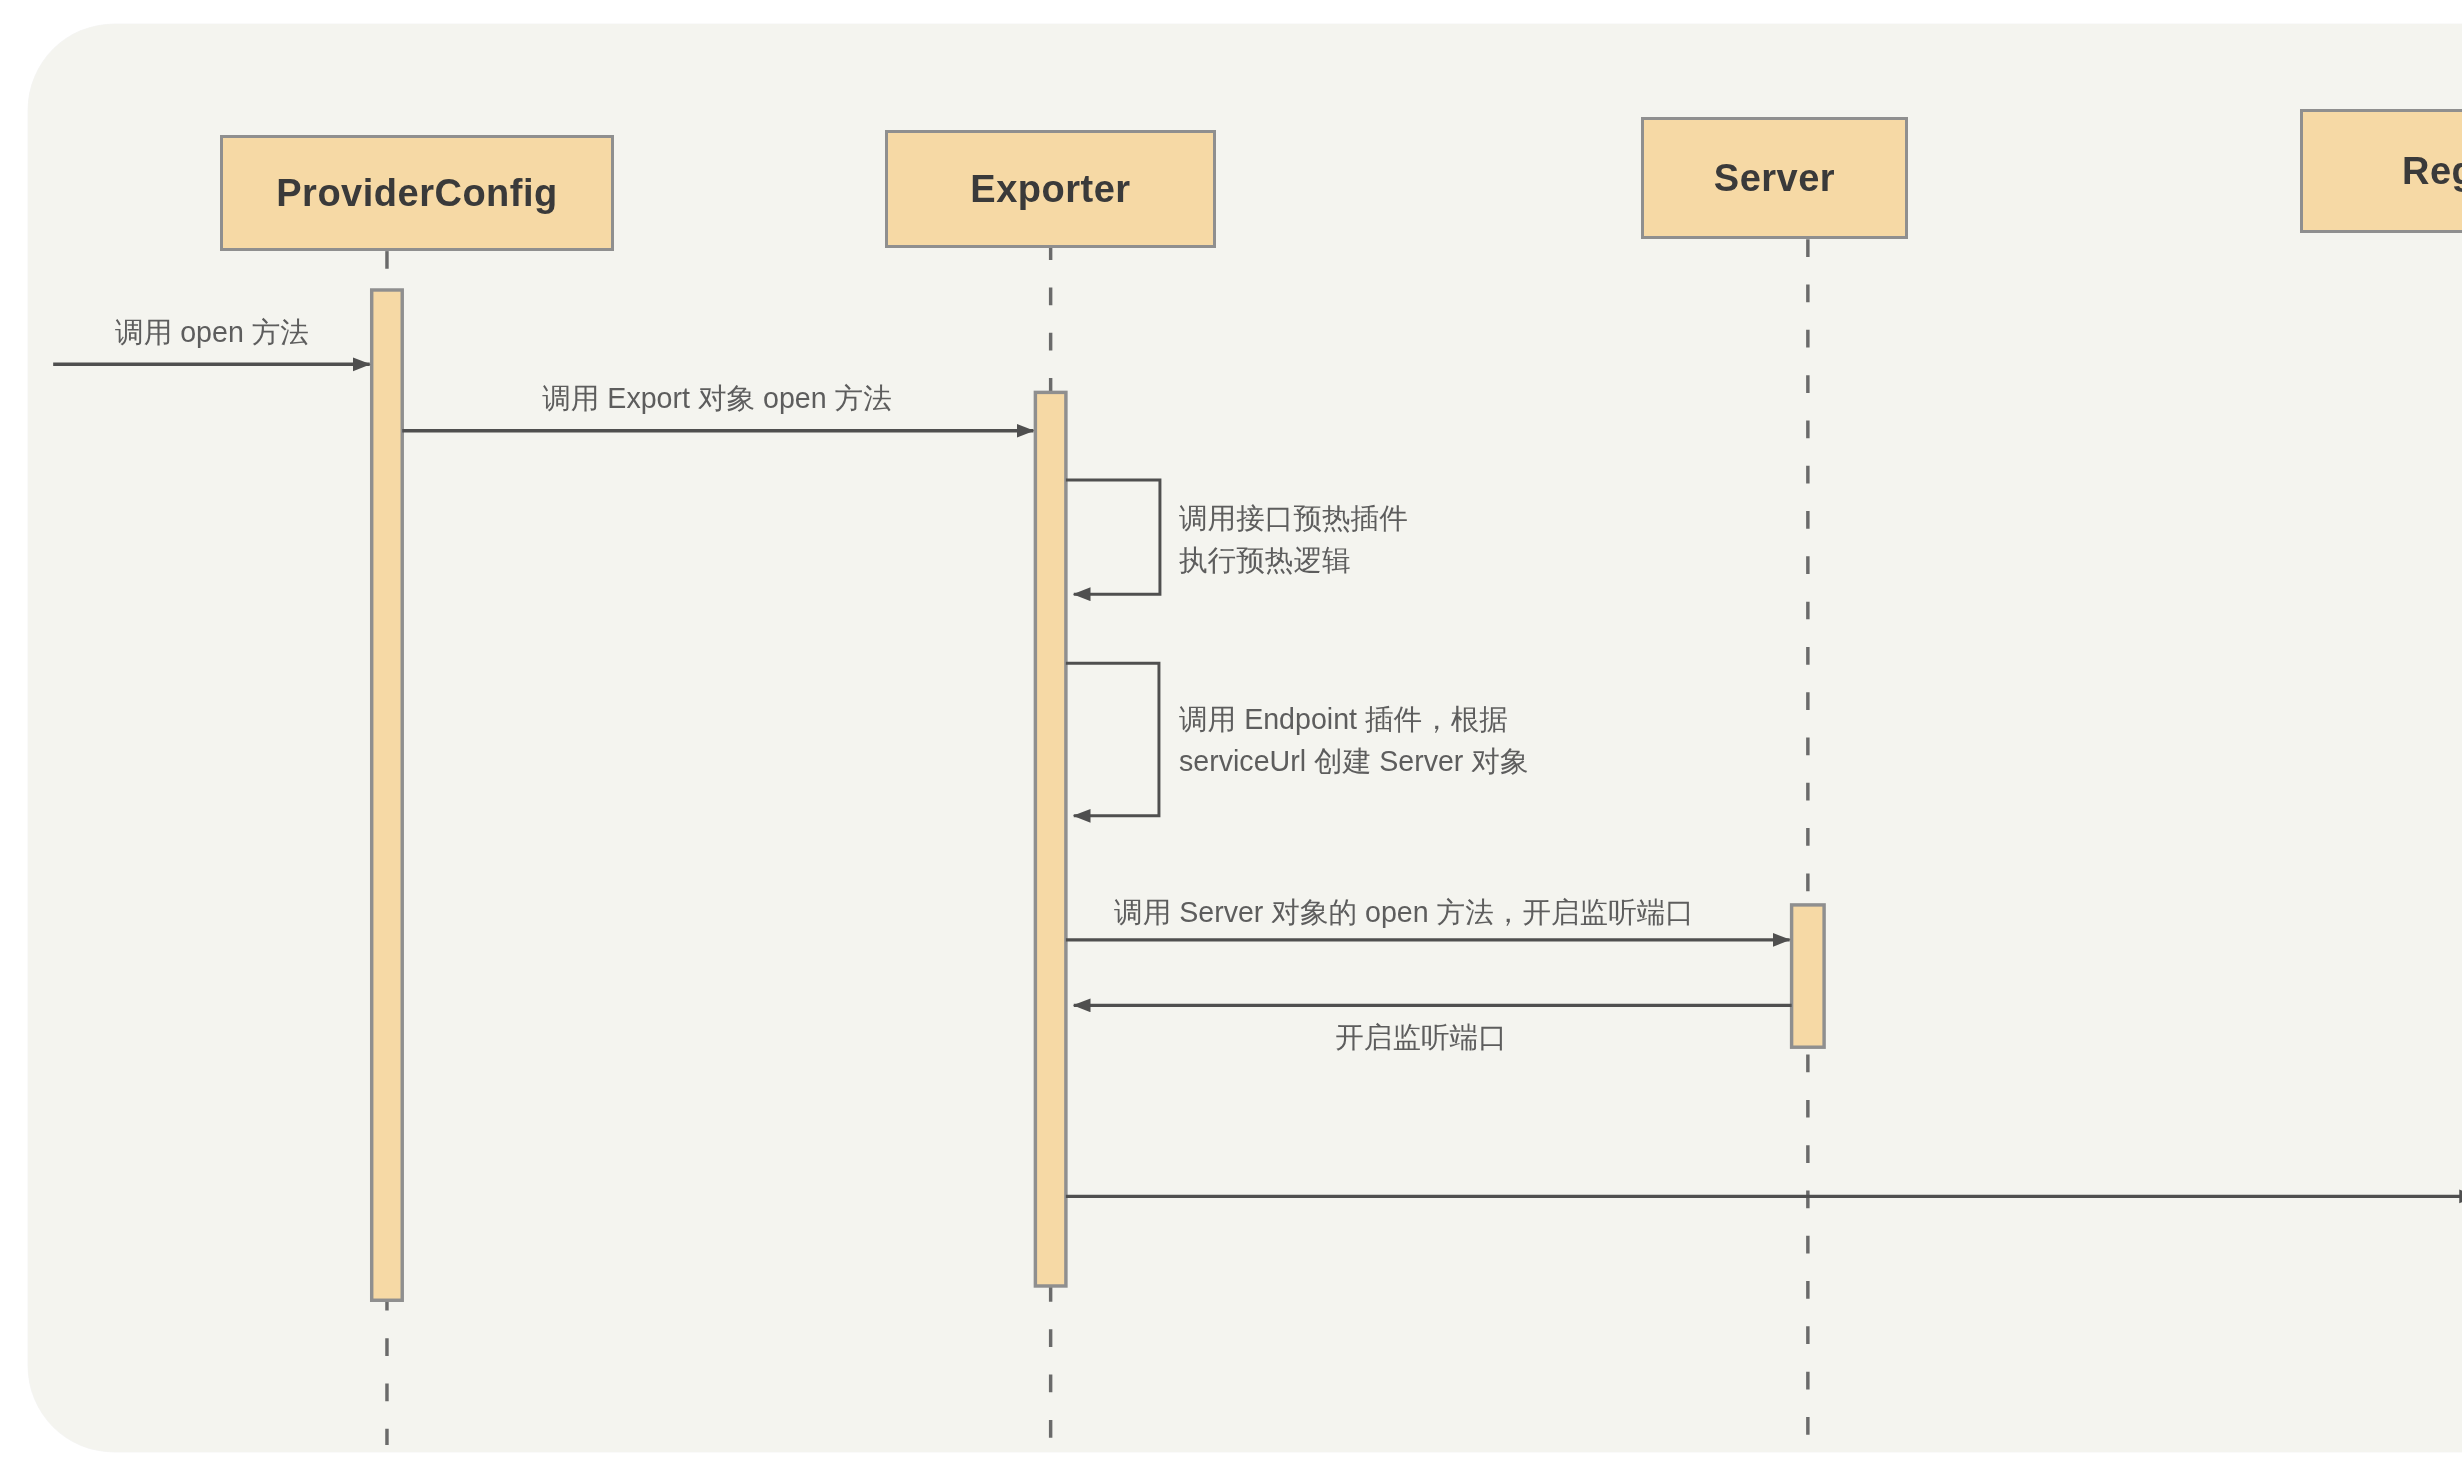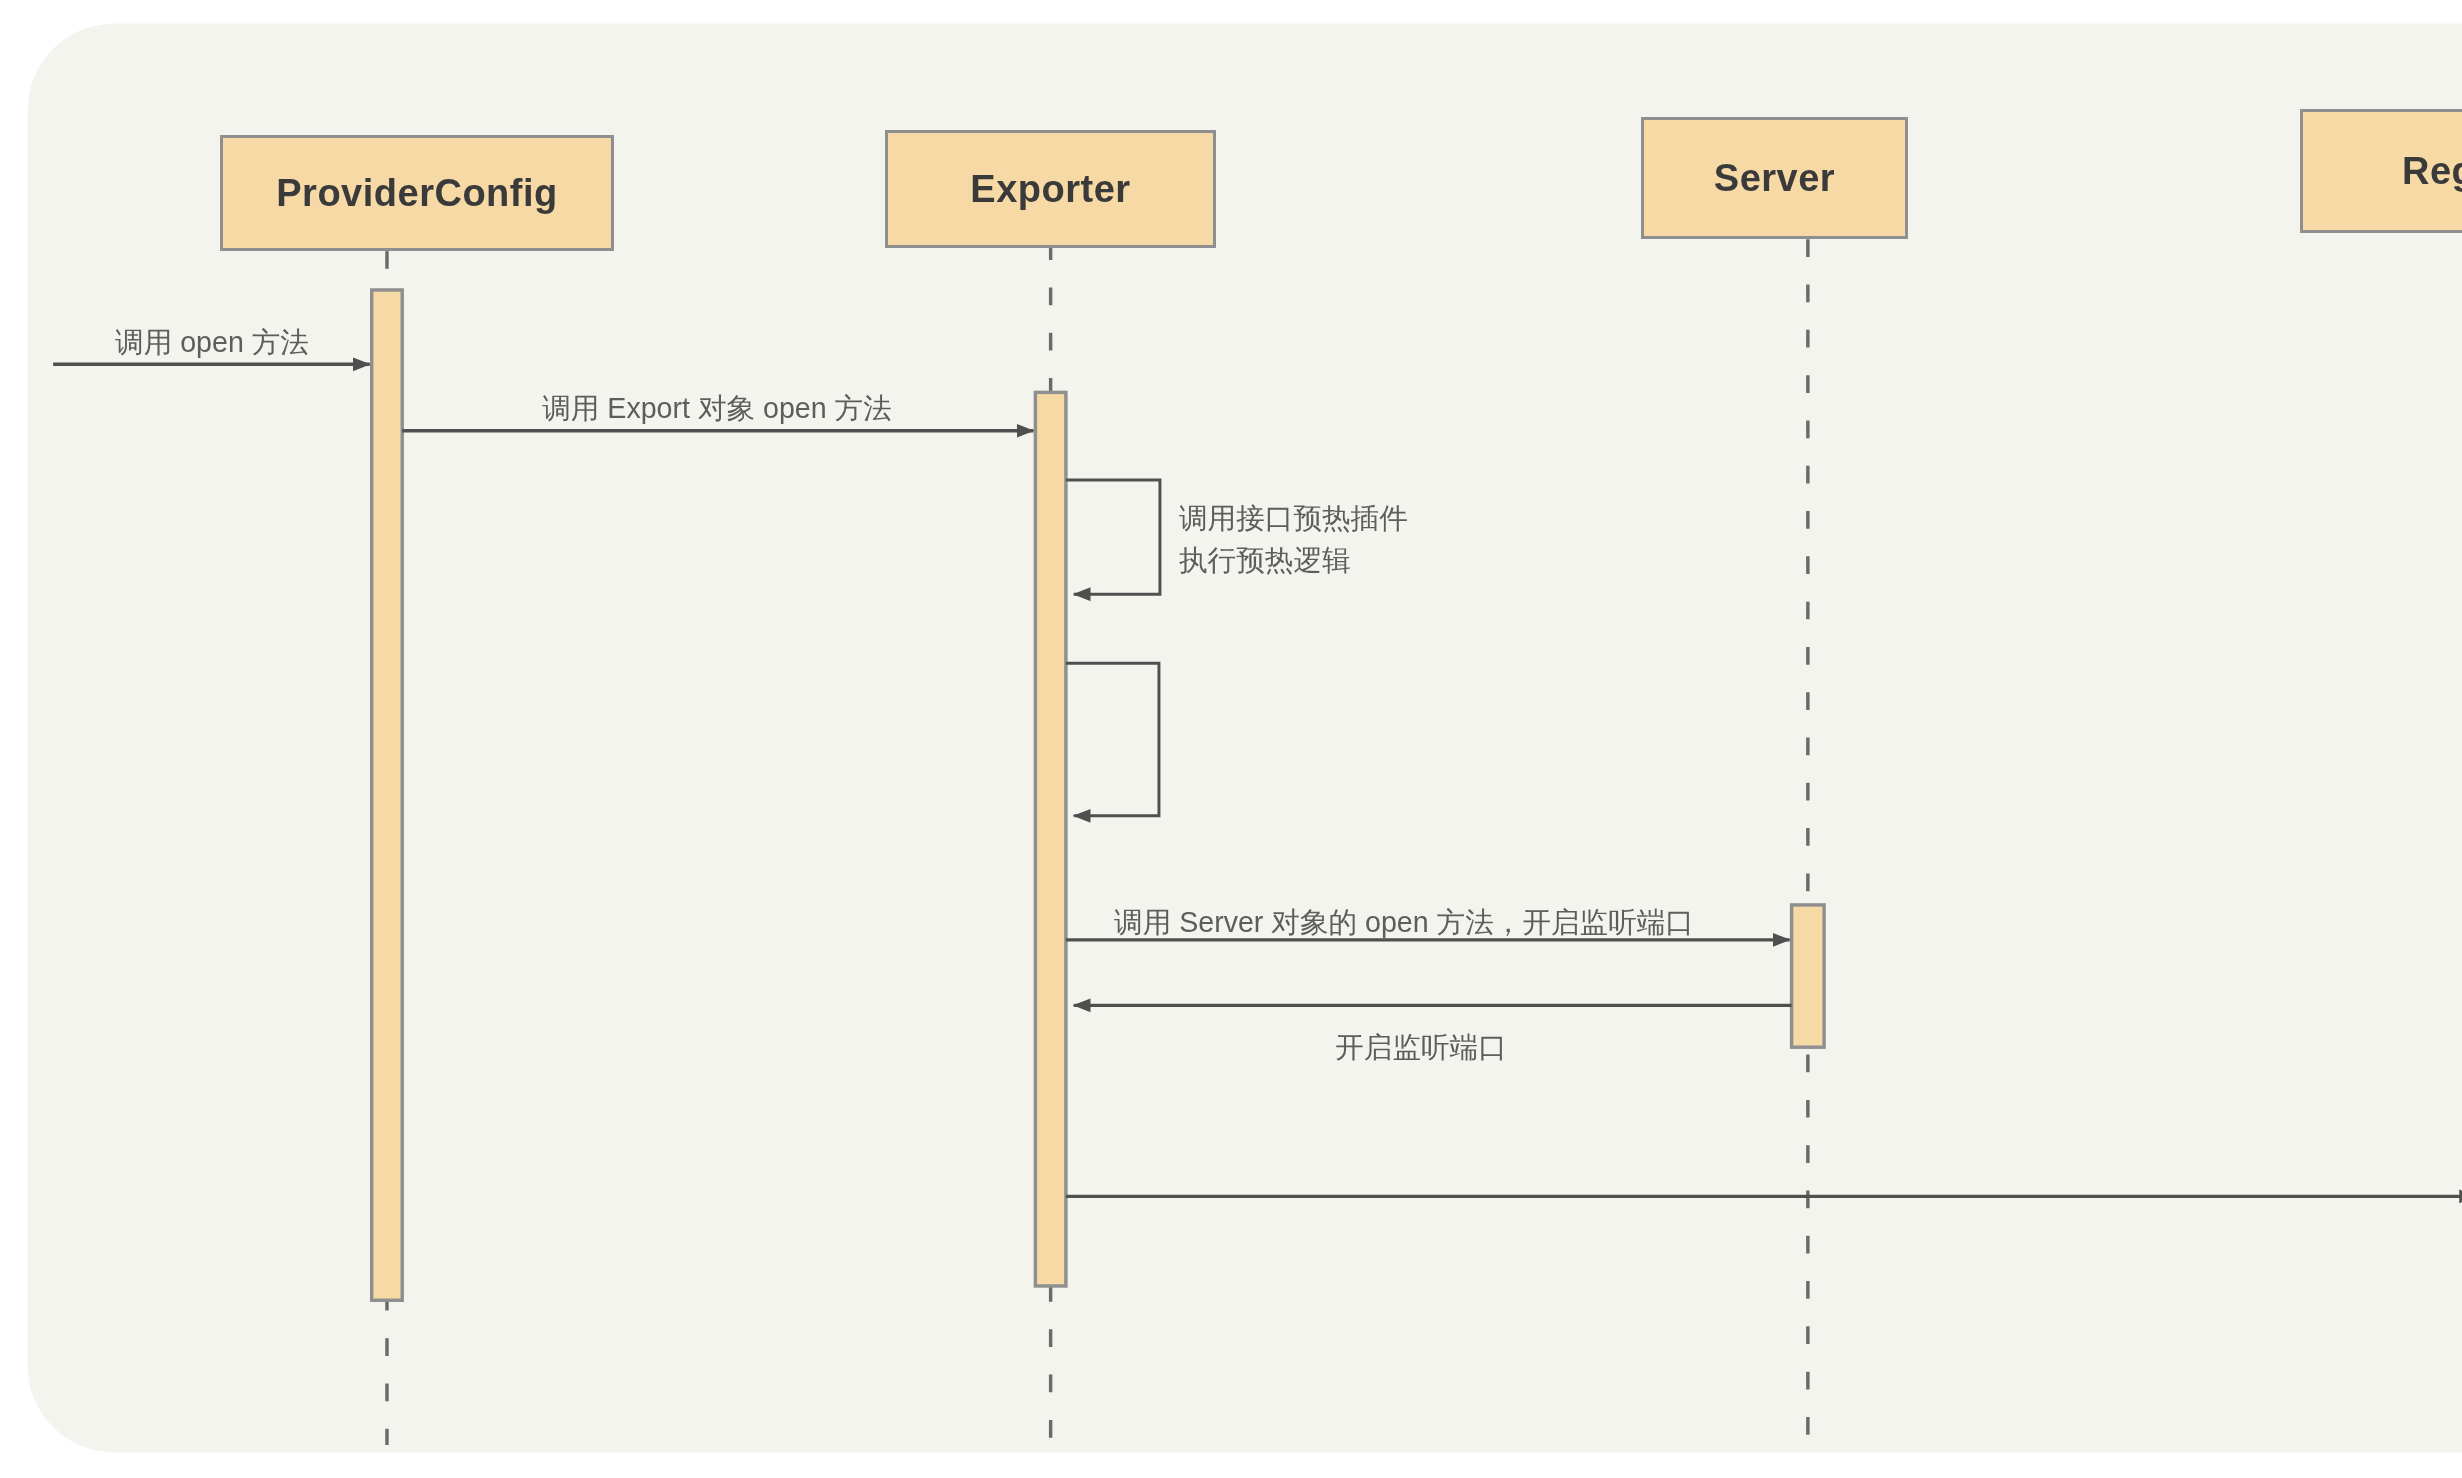--- a/index.html
+++ b/index.html
@@ -10,21 +10,21 @@
   svg.layer{position:absolute;left:0;top:0;width:2762px;height:1478px;}
   .participant{position:absolute;display:flex;align-items:center;justify-content:center;
     background:#f6d9a5;border:3.4px solid #8f8f8f;box-sizing:border-box;
     color:#3a3a3a;font-weight:bold;font-size:38px;letter-spacing:0.5px;}
   .p-provider{left:220px;top:135px;width:394px;height:116px;}
   .p-exporter{left:885px;top:130px;width:331px;height:118px;}
   .p-server{left:1641px;top:117px;width:267px;height:122px;}
   .p-registry{left:2300px;top:109px;width:360px;height:124px;}
   .msg-label{position:absolute;color:#5d5d5d;font-size:28.6px;line-height:42px;
     white-space:pre-line;}
-  .center-anchor{transform:translate(-50%,-50%);text-align:left;white-space:nowrap;margin-top:10px;}
+  .center-anchor{transform:translate(-50%,-50%);text-align:left;white-space:nowrap;}
   .left-anchor{transform:translateY(-50%);text-align:left;}
 </style>
 </head>
 <body>
 
 <div class="stage">
   <div class="card"></div>
 
   <svg class="layer" viewBox="0 0 5608 3002">
     <defs>
@@ -61,16 +61,18 @@
       <span>Server</span>
     </div>
   <div class="participant p-registry">
       <span>Registry</span>
     </div>
 
   <div class="msg-label center-anchor" style="left:212px;top:332px;">调用 open 方法</div>
   <div class="msg-label left-anchor" style="left:1179px;top:539px;">调用接口预热插件
 执行预热逻辑</div>
   <div class="msg-label center-anchor" style="left:717px;top:398px;">调用 Export 对象 open 方法</div>
+  <div class="msg-label left-anchor" style="left:1179px;top:740px;">调用 Endpoint 插件，根据
+serviceUrl 创建 Server 对象</div>
   <div class="msg-label center-anchor" style="left:1404px;top:912px;">调用 Server 对象的 open 方法，开启监听端口</div>
   <div class="msg-label center-anchor" style="left:1421px;top:1037px;">开启监听端口</div>
 </div>
 
 
 </body></html>

